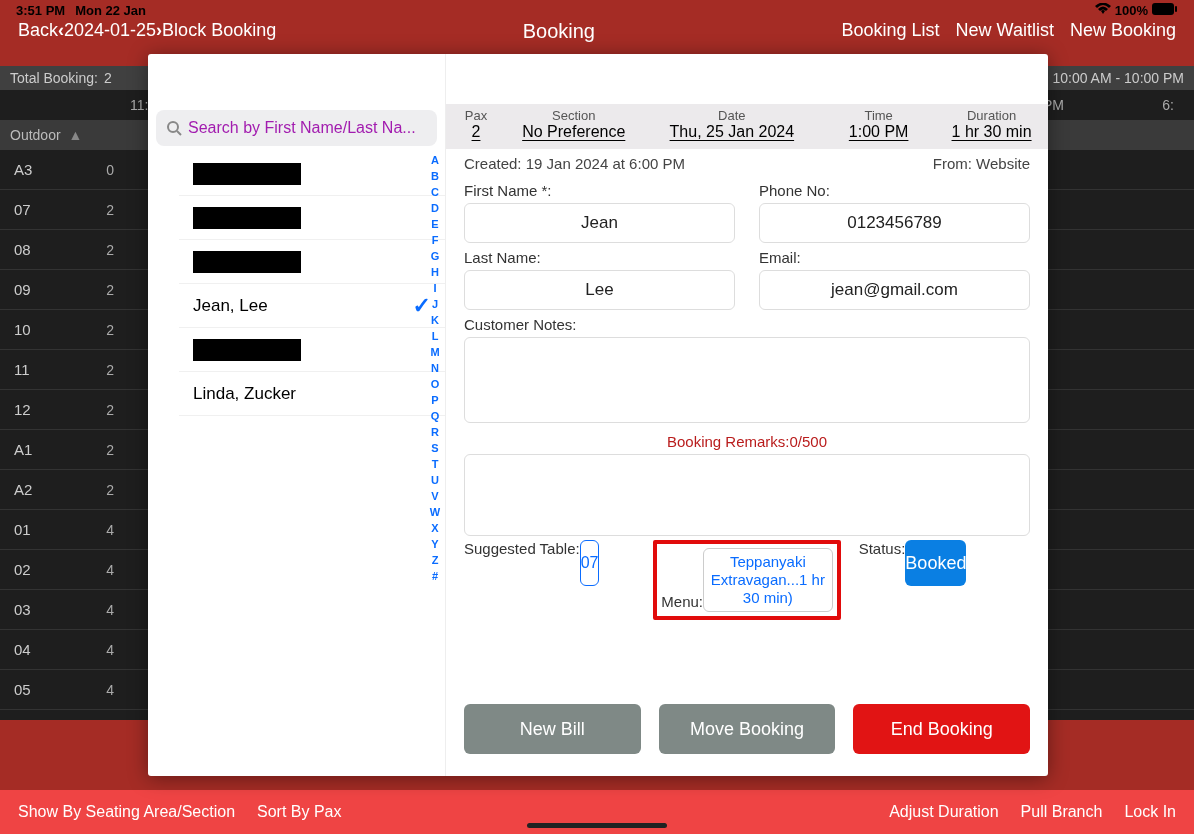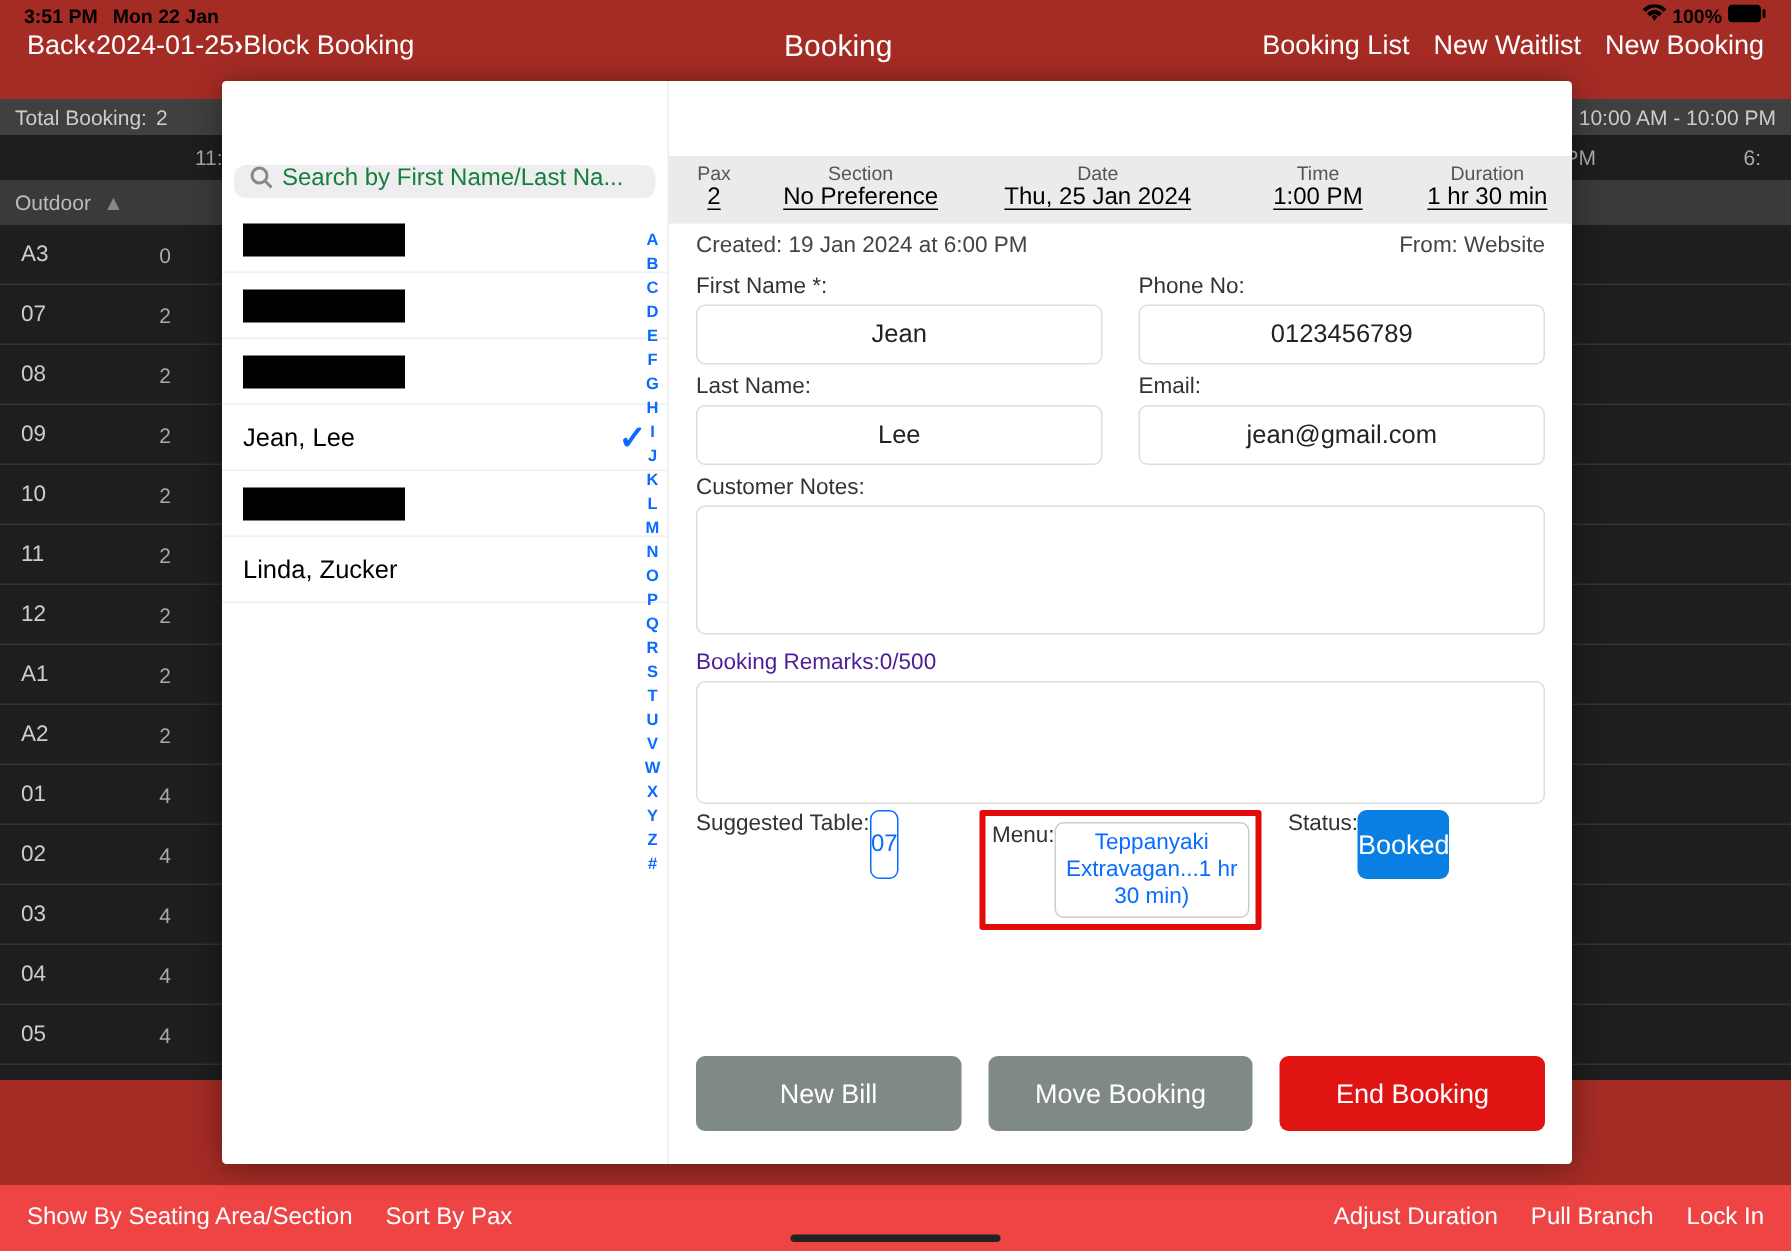--- a/index.html
+++ b/index.html
@@ -44,23 +44,23 @@
 
 
 .modal-header { position:absolute; top:0; left:0; right:0; height: 50px; background: #e35b16; color:#fff; display:flex; align-items:center; padding: 0 16px; font-size:18px;}
 .modal-header .l { display:flex; gap:14px;}
 .modal-header .c { flex:1; text-align:center; font-weight:500;}
 .modal-header .rr { display:flex; gap:14px;}
 
 
 .cust-col { width: 298px; padding-top: 50px; border-right: 1px solid #eee; position: relative; display:flex; flex-direction:column;}
 .search-wrap { padding: 6px 8px; }
-.search-box { display:flex; align-items:flex-start; background:#eeeef0; border-radius:8px; height:22px; padding:0 10px; color:#15803d; font-size:16px; gap:6px;}
+.search-box { display:flex; align-items:center; background:#eeeef0; border-radius:8px; height:36px; padding:0 10px; color:#a21caf; font-size:16px; gap:6px;}
 .search-box svg { flex-shrink:0; }
-.clist { flex:1; overflow:hidden; }
+.clist { flex:1; overflow:hidden;padding-left:31px; }
 .citem { height: 44px; display:flex; align-items:center; padding: 0 14px; font-size:17px; color:#000; border-bottom:1px solid #f0f0f0;}
 .citem.redacted .block { width:108px; height:22px; background:#000; }
 .citem .check { margin-left:auto; color:#0a6cff; font-size:22px; font-weight:600;}
 .index-bar { position:absolute; right:2px; top:100px; bottom:10px; width:16px; display:flex; flex-direction:column; gap:4px; color:#0a6cff; font-size:11px; font-weight:600; align-items:center;}
 
 
 .form-col { flex:1; padding-top: 50px; display:flex; flex-direction:column;}
 .summary-bar { background:#eceaec; height: 45px; display:flex; padding: 0; }
 .sum-item { flex:1; text-align:center; padding-top:4px;}
 .sum-item.narrow { flex: 0 0 60px;}
@@ -72,29 +72,29 @@
 .meta-row { display:flex; padding: 6px 18px; font-size:15px; color:#444;}
 .meta-row .r2 { margin-left:auto;}
 
 .form-body { padding: 4px 18px; }
 .frow { display:flex; gap: 24px; margin-bottom: 6px;}
 .fgroup { flex:1; }
 .flabel { font-size:15px; color:#333; margin-bottom: 4px; }
 .finput { width:100%; height:40px; border:1px solid #ddd; border-radius:6px; text-align:center; font-size:17px; color:#222; background:#fff; display:flex; align-items:center; justify-content:center;}
 .ftextarea { width:100%; height:86px; border:1px solid #ddd; border-radius:6px; background:#fff;}
 .ftextarea.sm { height: 82px;}
-.remarks-head { display:flex; justify-content:flex-start; font-size:15px; color:#4c1d95; margin-bottom:4px;}
+.remarks-head { display:flex; justify-content:center; font-size:15px; color:#b91c1c; margin-bottom:4px;}
 
 .trio { display:flex; gap: 18px; margin-top:4px;}
 .trio .col { flex:1; display:flex; flex-direction:row;}
 .trio .lbl { font-size:15px; color:#333; margin-bottom:4px;}
 .pill { height:46px; border:1px solid #ccc; border-radius:6px; display:flex; align-items:center; justify-content:center; font-size:16px;}
 .pill.blue { color:#0a6cff; border-color:#0a6cff;}
 .menu-box { border: 4px solid #e10b0b; padding: 4px; border-radius:2px;}
-.menu-box .lbl { margin-bottom:2px;}
+.menu-box .lbl { margin-bottom:2px;margin-top:45px;}
 .menu-pill { border:1px solid #ccc; border-radius:6px; padding:4px 6px; text-align:center; color:#0a6cff; font-size:15px; line-height:1.2;}
 .status-pill { height:46px; background:#0a7fe3; color:#fff; border:none; border-radius:6px; display:flex; align-items:center; justify-content:center; font-size:18px; font-weight:500;}
 
 .action-row { display:flex; gap:18px; padding: 0 18px; margin-top: auto; margin-bottom: 22px;}
 .abtn { flex:1; height:50px; border:none; border-radius:6px; color:#fff; font-size:18px; font-weight:500; display:flex; align-items:center;justify-content:center;}
 .abtn.gray { background:#7f8986;}
 .abtn.red { background:#e11414;}
 </style>
 </head>
 <body>

